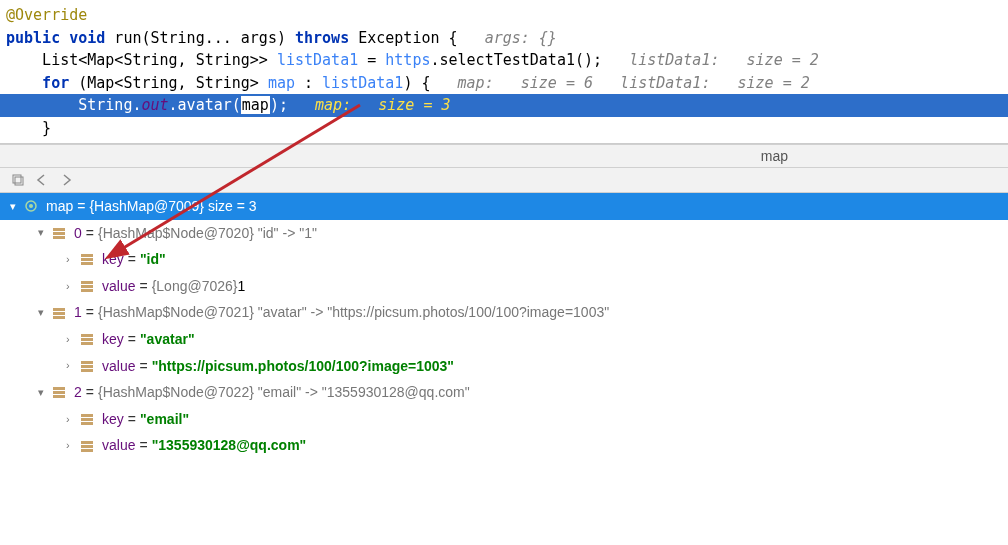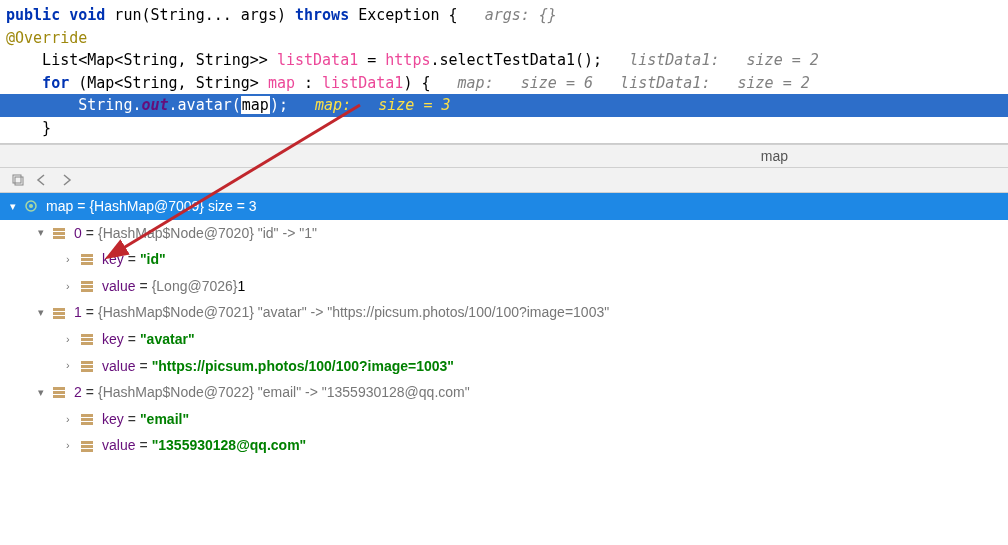--- a/index.html
+++ b/index.html
@@ -18,22 +18,22 @@
   .code-line {
     white-space: pre;
     padding-left: 6px;
   }
   .code-line-exec {
     background: #2d6ec9;
     color: #fff;
   }
   .kw { color: #0033b3; font-weight: bold; }
   .anno { color: #9e880d; }
-  .field { color: #ec4899; text-align: right; }
-  .static-field { color: #660e7a; font-style: italic; font-weight: bold; }
+  .field { color: #3b82f6; text-align: right; }
+  .static-field { color: #660e7a; font-style: italic; font-weight: normal; }
   .comment-hint { color: #808080; font-style: italic; }
   .comment-hint-exec { color: #fde047; font-style: italic; }
   .sel-var { background: #fff; color:#000; padding:0 1px;}
   .debug-bar {
     background: #f2f2f2;
     border-top: 1px solid #d0d0d0;
     border-bottom: 1px solid #d0d0d0;
     height: 24px;
     display:flex;
     align-items:center;
@@ -103,22 +103,22 @@
     pointer-events:none;
   }
   .container { position:relative; }
 </style>
 </head>
 <body>
 
 <div class="container">
 
 <div class="code-area">
+  <div class="code-line"><span class="anno">@Override</span></div>
   <div class="code-line"><span class="kw">public</span> <span class="kw">void</span><span> run(String... args) </span><span class="kw">throws</span><span> Exception {   </span><span class="comment-hint">args: {}</span></div>
-  <div class="code-line"><span class="anno">@Override</span></div>
   <div class="code-line"></div>
   <div class="code-line"><span>    List&lt;Map&lt;String, String&gt;&gt; </span><span class="field">listData1</span><span> = </span><span class="field">https</span><span>.selectTestData1();   </span><span class="comment-hint">listData1:   size = 2</span></div>
   <div class="code-line"><span class="kw">    for</span><span> (Map&lt;String, String&gt; </span><span class="field">map</span><span> : </span><span class="field">listData1</span><span>) {   </span><span class="comment-hint">map:   size = 6   listData1:   size = 2</span></div>
   <div class="code-line code-line-exec"><span>        String.</span><span class="static-field">out</span><span>.avatar(</span><span class="sel-var">map</span><span>);   </span><span class="comment-hint-exec">map:   size = 3</span></div>
   <div class="code-line">    }</div>
 </div>
 
 <div class="debug-bar">
   <span class="var-label">map</span>
 </div>

